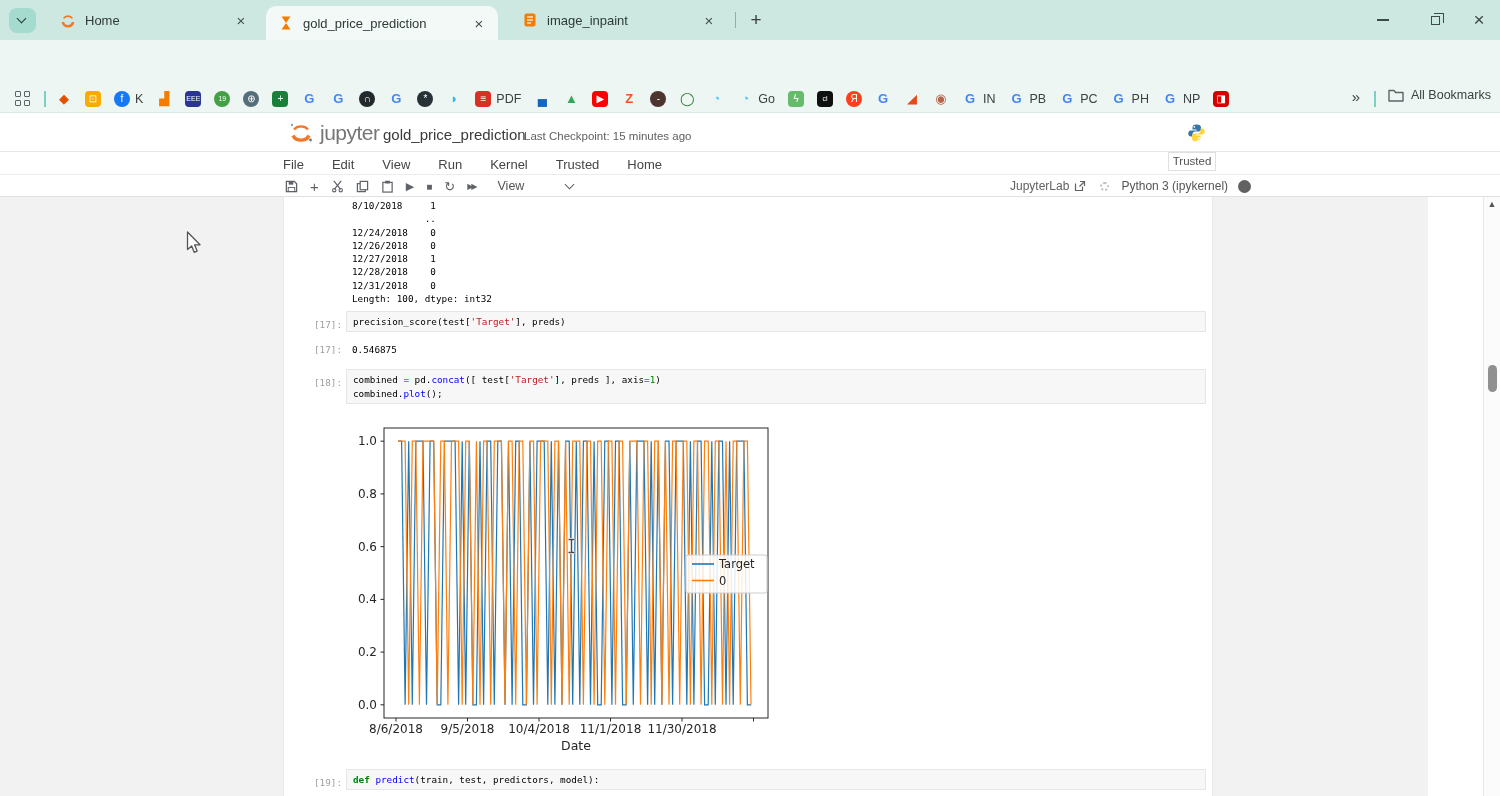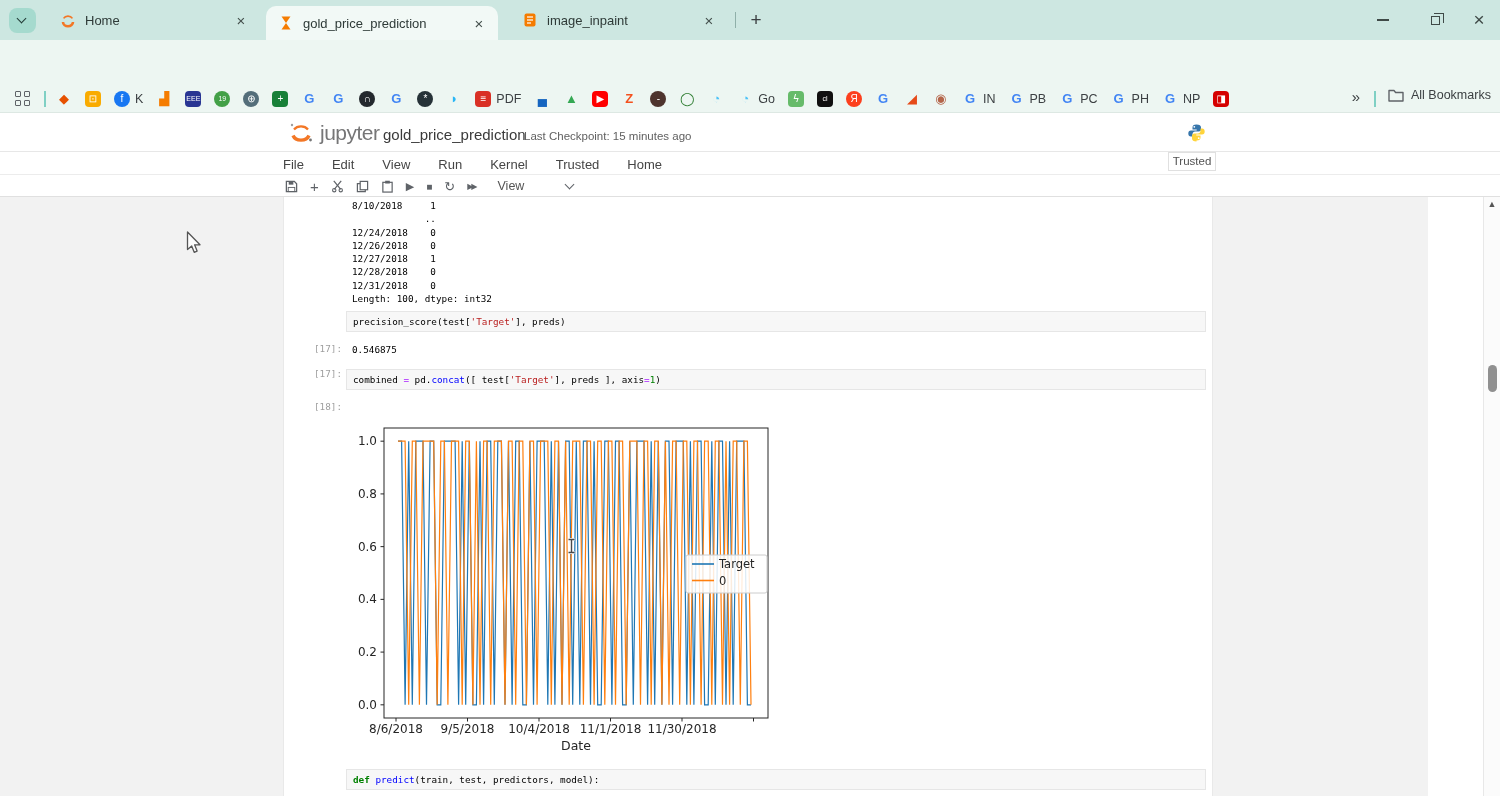--- a/index.html
+++ b/index.html
@@ -93,21 +93,21 @@
   #kernel-name { font-size:12px; color:#555; }
   #kernel-dot { width:13px; height:13px; border-radius:50%; background:#616161; margin-left:10px; }
   #toolbar-line { position:absolute; left:0; top:83px; width:1500px; height:1px; background:#e0e0e0; }
 
   #nb-body { position:absolute; left:0; top:84px; width:1428px; height:599px; background:#f2f2f2; }
   #nb-center { position:absolute; left:283px; top:0; width:930px; height:599px; background:#fff;
                border-left:1px solid #e9e9e9; border-right:1px solid #e9e9e9; }
 
   pre, .mono { font-family:"DejaVu Sans Mono", monospace; }
   #out-stream { position:absolute; left:68px; top:2px; font-size:9.3px; line-height:13.3px; color:#000; }
-  .prompt { position:absolute; left:30px; font-size:9.3px; color:#9e9e9e; font-family:"DejaVu Sans Mono", monospace;margin-top:24px; }
+  .prompt { position:absolute; left:30px; font-size:9.3px; color:#9e9e9e; font-family:"DejaVu Sans Mono", monospace; }
   .cellrow { position:absolute; left:0; width:930px; }
   .inputbox { position:absolute; left:62px; width:860px; background:#f7f7f7; border:1px solid #e6e6e6;
               padding:3px 0 2px 6px; }
   .code-line { font-family:"DejaVu Sans Mono", monospace; font-size:9.3px; line-height:14.2px; white-space:pre; color:#000; }
   .code-str { color:#ba2121; } .code-com { color:#408080; font-style:italic; }
   .code-kw { color:#008000; font-weight:bold; } .code-num { color:#008000; }
   .code-op { color:#aa22ff; } .code-fn { color:#0000ff; }
   #row-c17 { top:114px; } #row-c17 .prompt { top:8px; }
   #row-out17 { top:143px; } #row-out17 .prompt { top:4px; }
   #out17-val { position:absolute; left:68px; top:4px; font-size:9.3px; color:#000; }
@@ -399,20 +399,32 @@
       </svg>
       </span>
     <span class="tb-btn">▶</span>
     <span class="tb-btn" style="font-size:10px">■</span>
     <span class="tb-btn" style="font-size:13px">↻</span>
     <span class="tb-btn" style="font-size:8px;letter-spacing:-2px">▶▶</span>
     <span id="cell-type">View</span>
     <span id="code-chev"></span>
   </div>
 
+  <div id="tb-right">
+    <span id="jl-link">
+      <span>JupyterLab</span>
+      <svg width="12" height="12" viewBox="0 0 12 12" style="margin-left:5px">
+        <path d="M1.5,3.5 v7 h7 v-4" fill="none" stroke="#616161" stroke-width="1.2"></path>
+        <path d="M6,1.5 h4.5 v4.5 M10.5,1.5 L5.5,6.5" fill="none" stroke="#616161" stroke-width="1.2"></path>
+      </svg>
+      </span>
+    <span id="mini-gear"></span>
+    <span id="kernel-name">Python 3 (ipykernel)</span>
+    <span id="kernel-dot"></span>
+  </div>
   <div id="toolbar-line"></div>
 
   <div id="nb-body">
     <div id="nb-center">
 
       <pre id="out-stream">8/10/2018     1
              ..
 12/24/2018    0
 12/26/2018    0
 12/27/2018    1
@@ -429,20 +441,21 @@
 
       <div class="cellrow" id="row-out17">
         <span class="prompt">[17]:</span>
         <span id="out17-val" class="mono">0.546875</span>
       </div>
 
       <div class="cellrow" id="row-c18">
         <span class="prompt">[18]:</span>
         <div class="inputbox">
             <div class="code-line"><span class="code-plain">combined </span><span class="code-op">=</span><span class="code-plain"> pd.</span><span class="code-fn">concat</span><span class="code-plain">([ test[</span><span class="code-str">'Target'</span><span class="code-plain">], preds ], axis</span><span class="code-op">=</span><span class="code-num">1</span><span class="code-plain">)</span></div>
+            <div class="code-line"><span class="code-plain">combined.</span><span class="code-fn">plot</span><span class="code-plain">();</span></div>
           </div>
       </div>
 
       <svg id="chart-svg" width="440" height="335" viewBox="0 0 440 335">
           <rect x="43" y="3" width="384" height="290" fill="none" stroke="#262626" stroke-width="1"></rect>
           <line x1="39.5" y1="279.8181818181818" x2="43" y2="279.8181818181818" stroke="#262626" stroke-width="1"></line>
           <text x="36" y="283.8181818181818" text-anchor="end" font-size="12">0.0</text>
           <line x1="39.5" y1="227.0909090909091" x2="43" y2="227.0909090909091" stroke="#262626" stroke-width="1"></line>
           <text x="36" y="231.0909090909091" text-anchor="end" font-size="12">0.2</text>
           <line x1="39.5" y1="174.36363636363637" x2="43" y2="174.36363636363637" stroke="#262626" stroke-width="1"></line>

